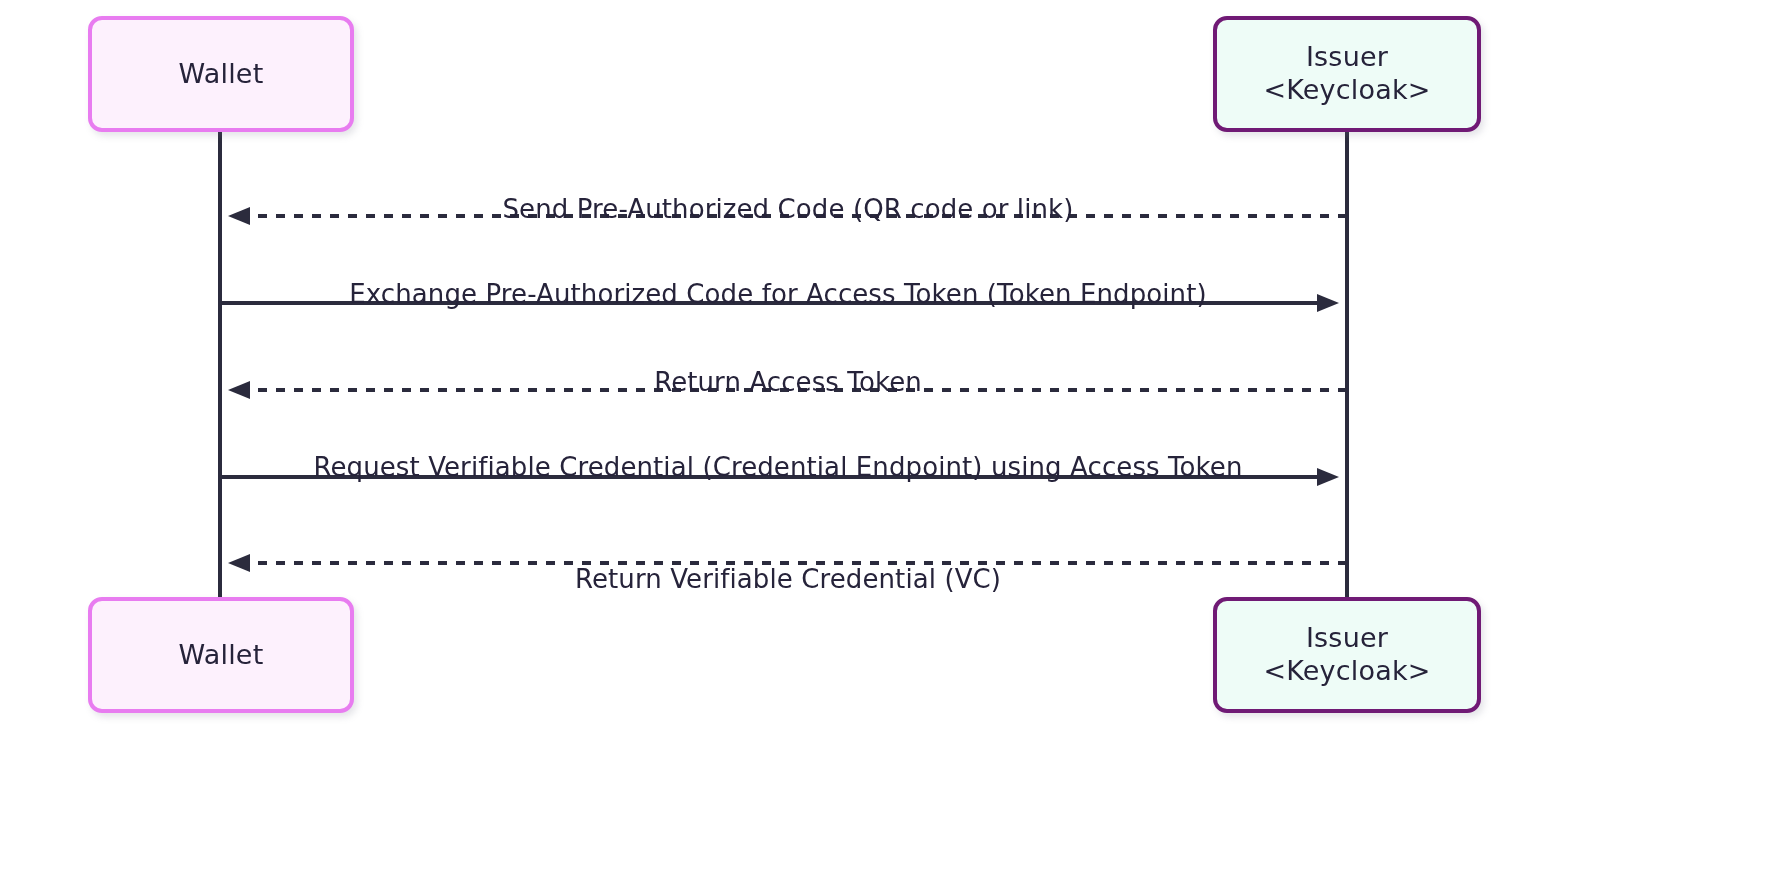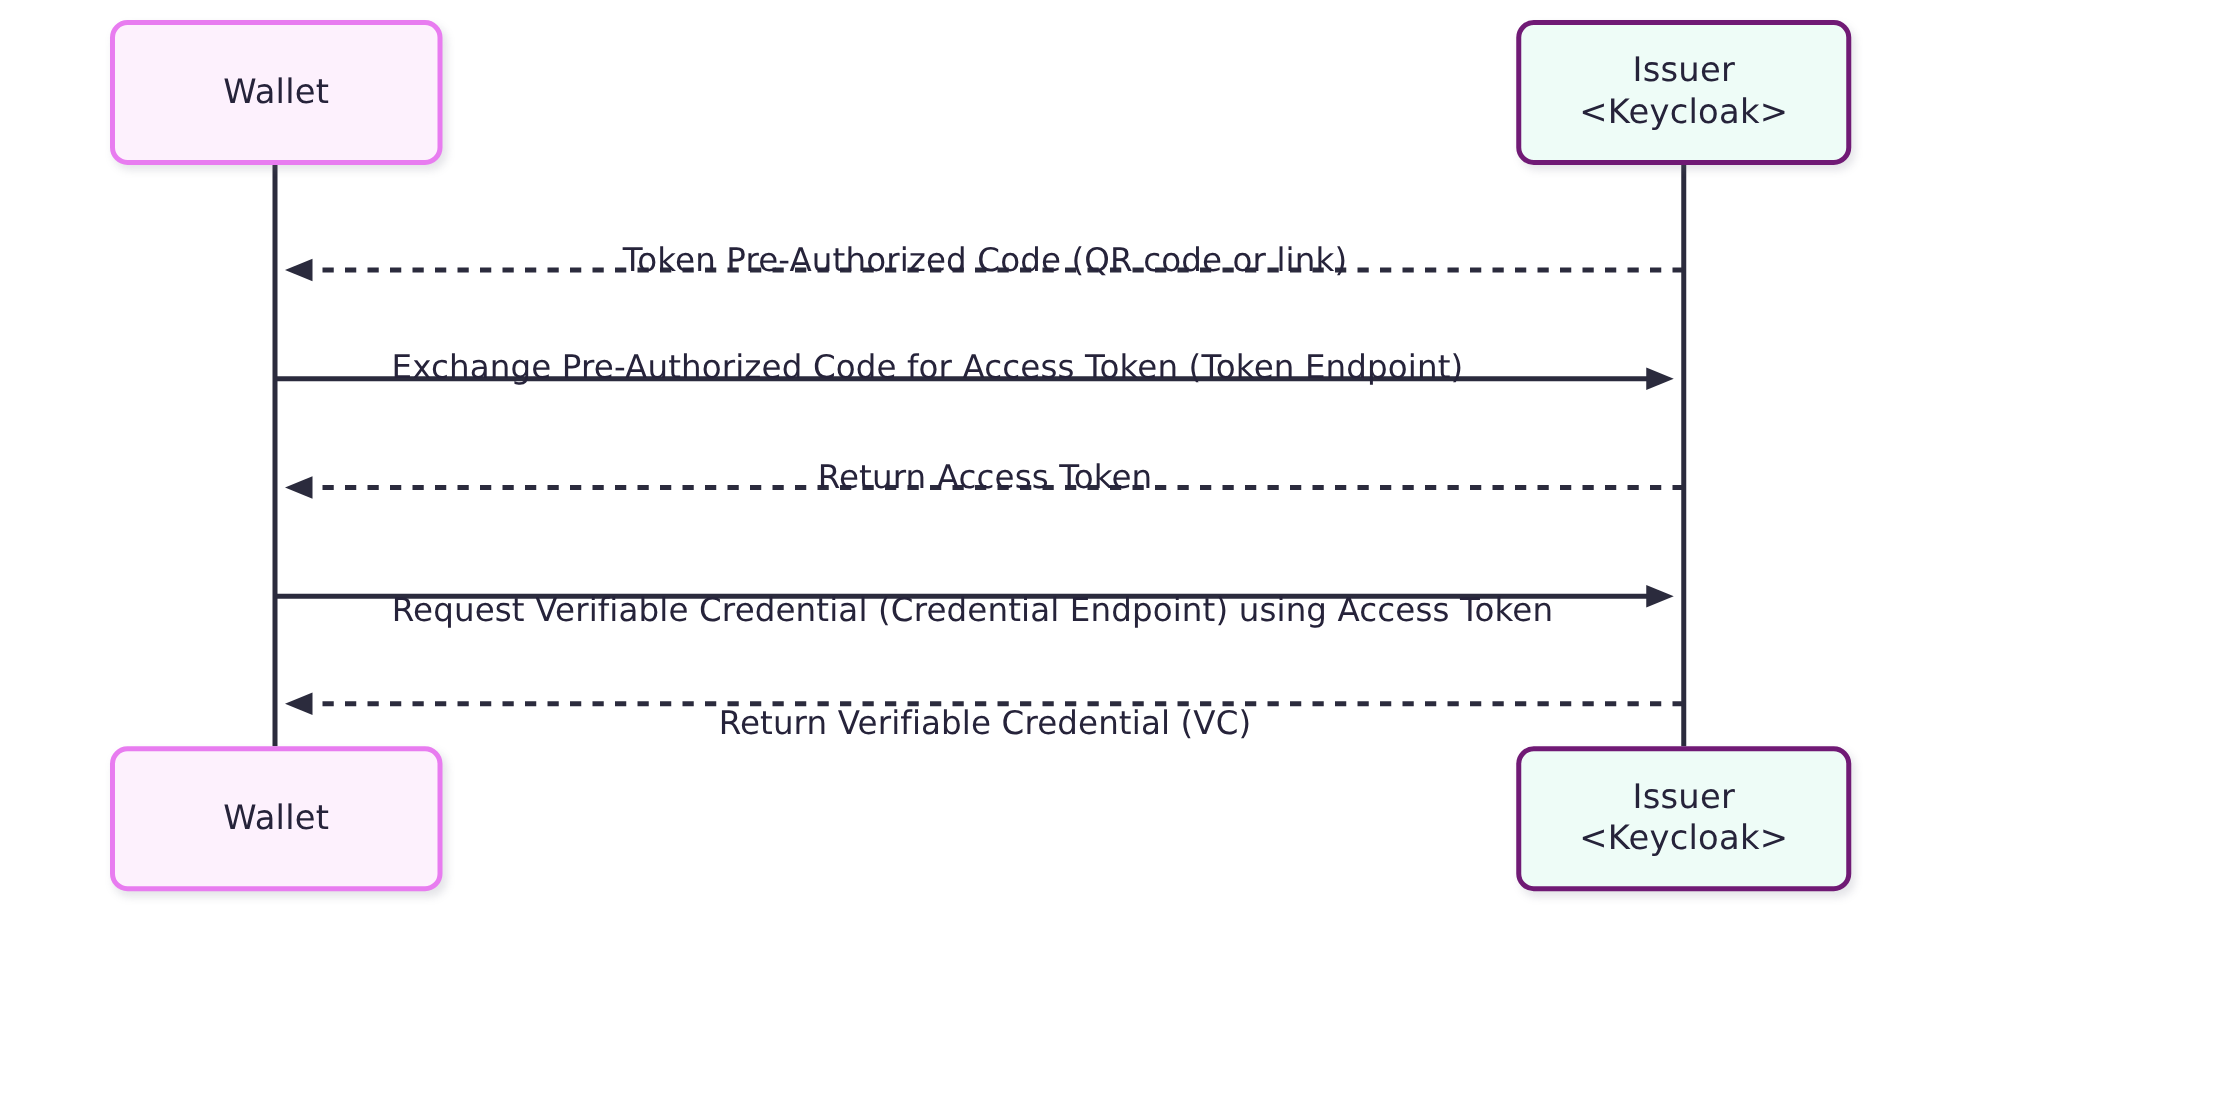--- a/index.html
+++ b/index.html
@@ -116,19 +116,19 @@
   <div class="participant-box wallet" id="box-wallet-bottom" style="left: 88px; top: 597px; width: 266px; height: 116px;">
     <span>Wallet</span>
   </div>
 
   <div class="participant-box issuer" id="box-issuer-bottom" style="left: 1213px; top: 597px; width: 268px; height: 116px;">
     <span>Issuer
 &lt;Keycloak&gt;</span>
   </div>
 
   <div id="labels-layer">
-      <div class="msg-label" style="left: 788px; top: 196px;">Token Pre-Authorized Code (QR code or link)</div>
-      <div class="msg-label" style="left: 742px; top: 281px;">Exchange Pre-Authorized Code for Access Token (Token Endpoint)</div>
+      <div class="msg-label" style="left: 788px; top: 196px;">Send Pre-Authorized Code (QR code or link)</div>
+      <div class="msg-label" style="left: 778px; top: 281px;">Exchange Pre-Authorized Code for Access Token (Token Endpoint)</div>
       <div class="msg-label" style="left: 788px; top: 369px; text-align: right;">Return Access Token</div>
-      <div class="msg-label" style="left: 778px; top: 454px; margin-top: 22px;">Request Verifiable Credential (Credential Endpoint) using Access Token</div>
+      <div class="msg-label" style="left: 778px; top: 454px;">Request Verifiable Credential (Credential Endpoint) using Access Token</div>
       <div class="msg-label" style="left: 788px; top: 566px;">Return Verifiable Credential (VC)</div>
     </div>
 </div>
 
 </body></html>

